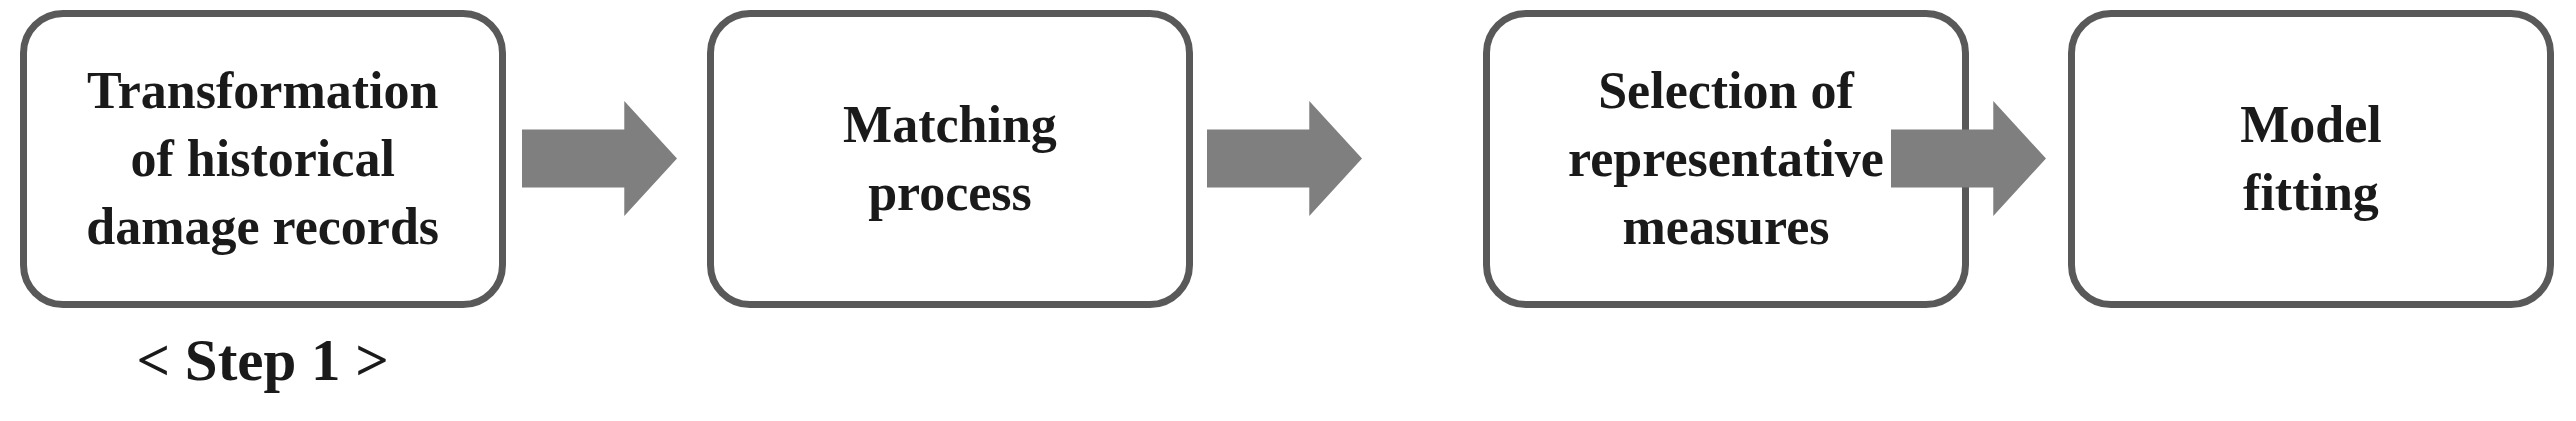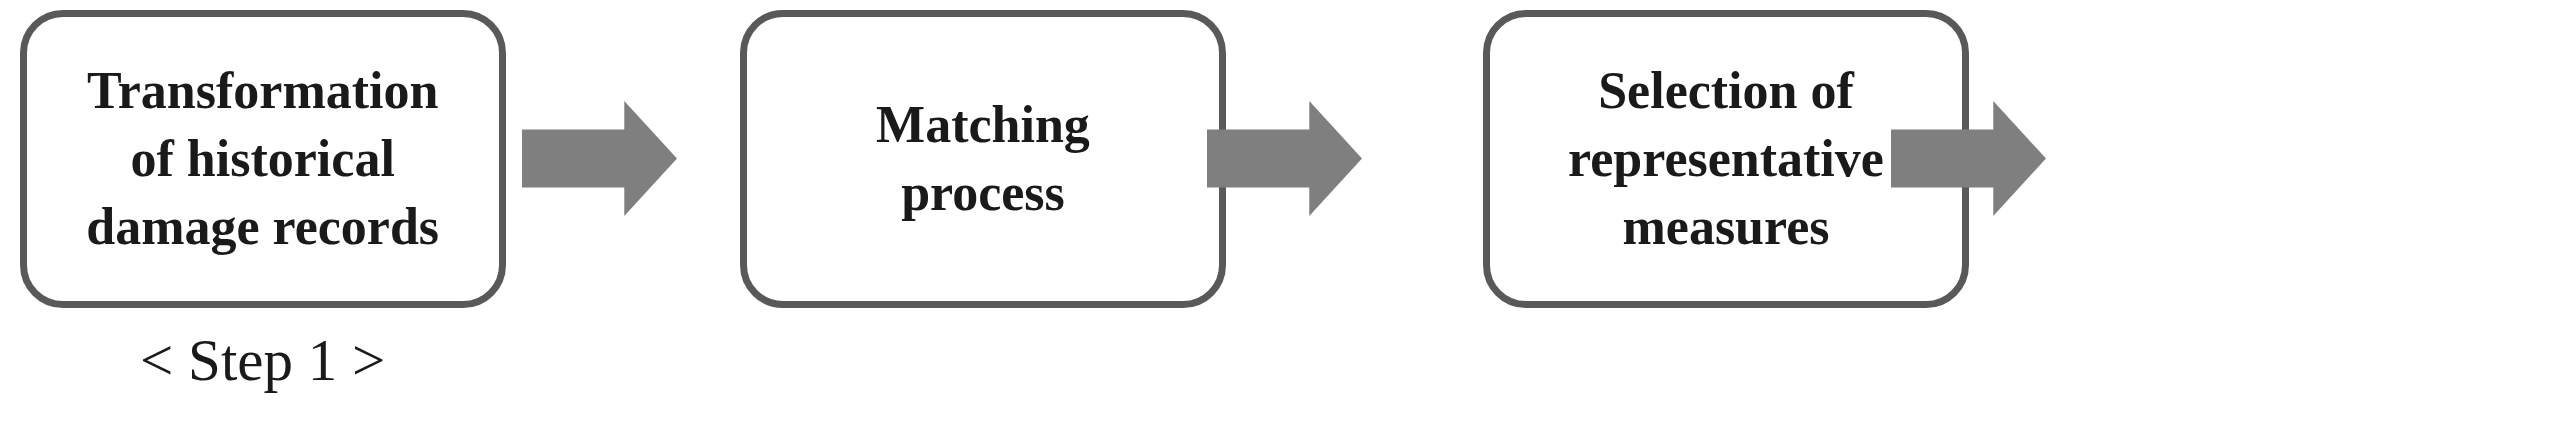--- a/index.html
+++ b/index.html
@@ -37,37 +37,37 @@
   .step-box .box-label{
     font-weight:bold;
     font-size:52px;
     line-height:68px;
     color:var(--text-color);
     text-align:center;
     white-space:pre-line;
   }
   .step-caption{
     margin-top:15.8px;
-    font-weight:normal;
+    font-weight:bold;
     font-size:59px;
     line-height:75px;
     color:var(--text-color);
     text-align:center;
     white-space:nowrap;
   }
   .arrow{
     position:absolute;
     top:101px;
     width:155px;
     height:115px;
   }
   .arrow svg{display:block;width:100%;height:100%;}
   .arrow polygon{fill:var(--arrow-color);}
   .pos-step-1{left:19.7px;}
-  .pos-step-2{left:740px;}
+  .pos-step-2{left:707px;}
   .pos-step-3{left:1451px;margin-left:32px;}
   .pos-step-4{left:2068px;}
   .pos-arrow-1{left:522px;}
   .pos-arrow-2{left:1207px;}
   .pos-arrow-3{left:1891px;}
 </style>
 </head>
 <body>
 
 <div class="flow">
@@ -108,16 +108,20 @@
     </div>
   </div>
 
   <div class="arrow pos-arrow-3">
     <svg viewBox="0 0 197 146">
       <polygon points="0,36 130,36 130,0 197,73 130,146 130,110 0,110"></polygon>
     </svg>
   </div>
 
   <div class="step pos-step-4">
+    <div class="step-box">
+      <div class="box-label">Model
+fitting</div>
+    </div>
   </div>
 
 </div>
 
 
 </body></html>

